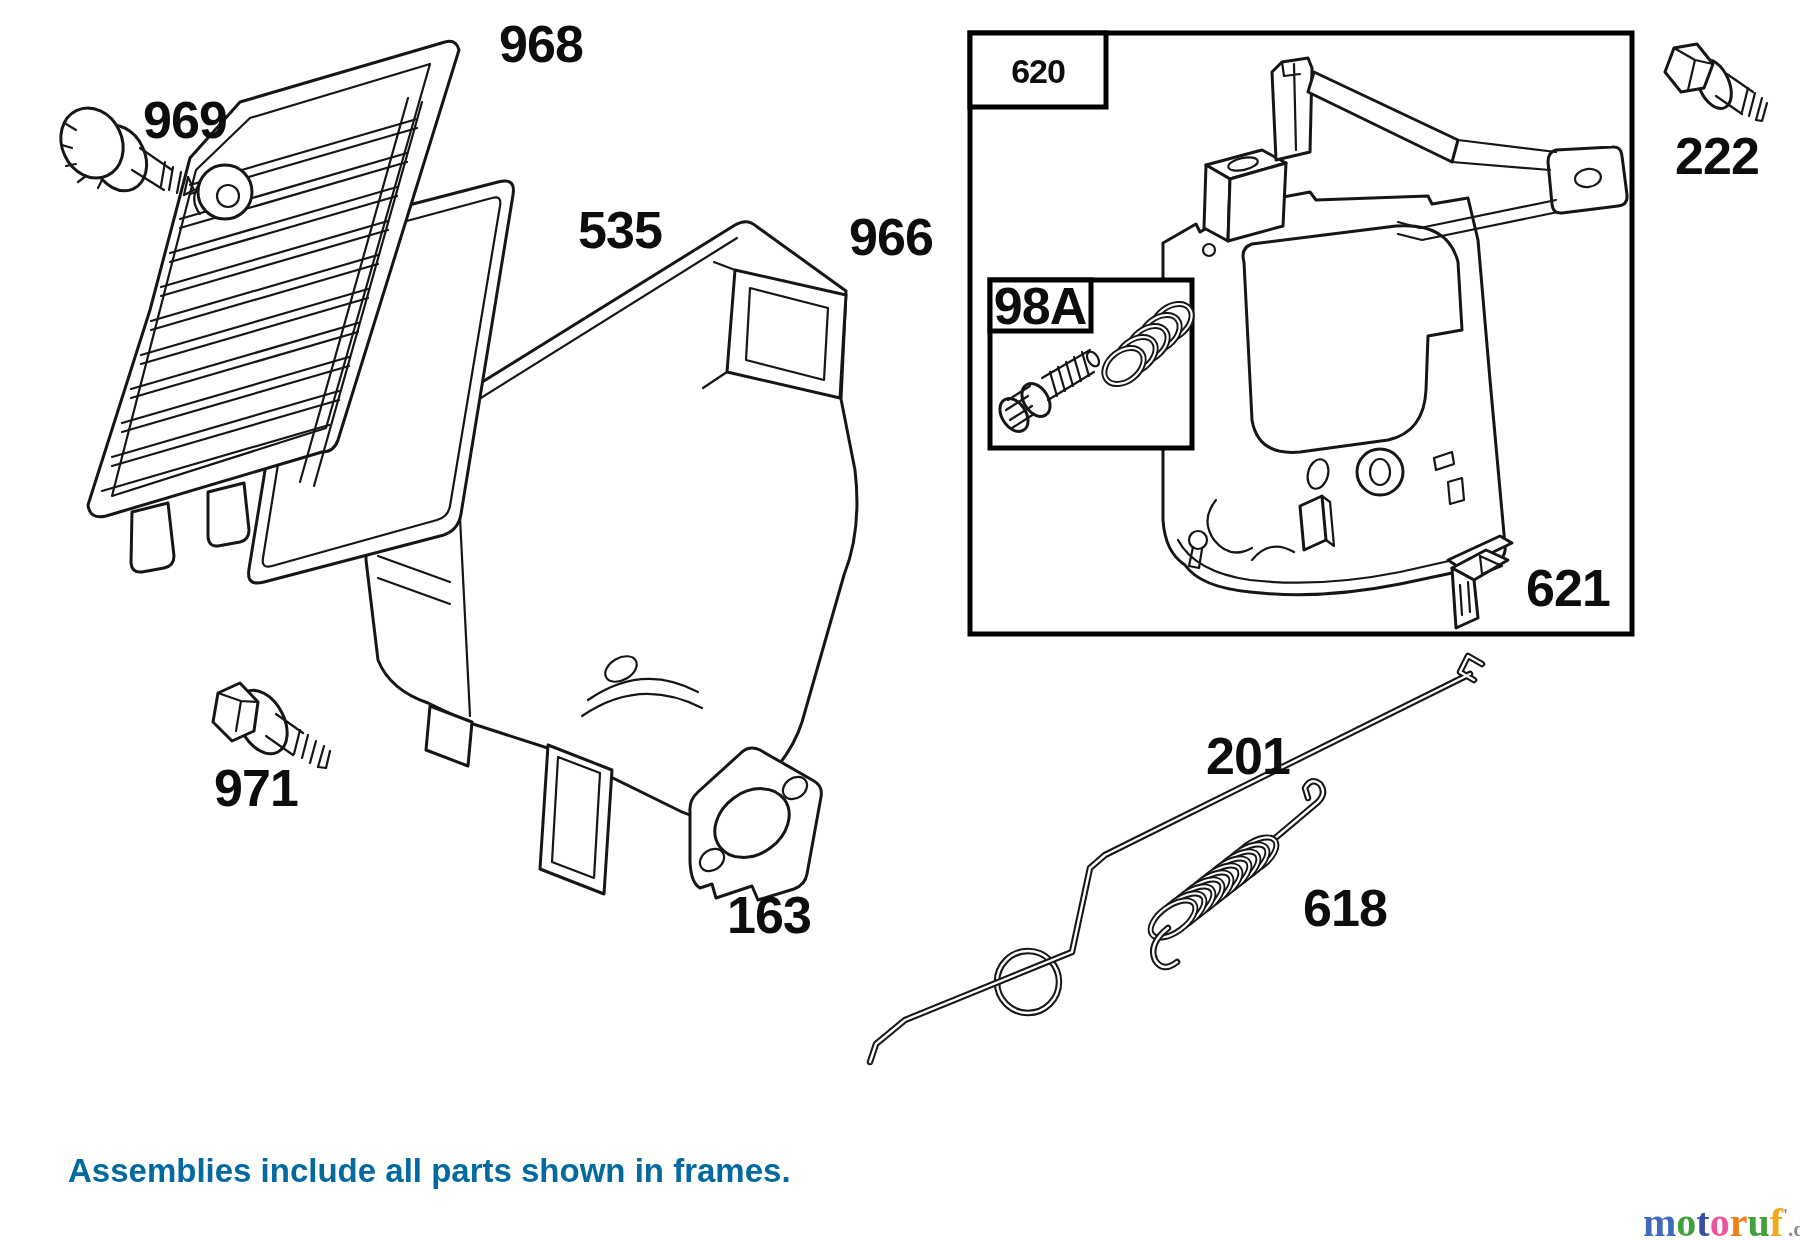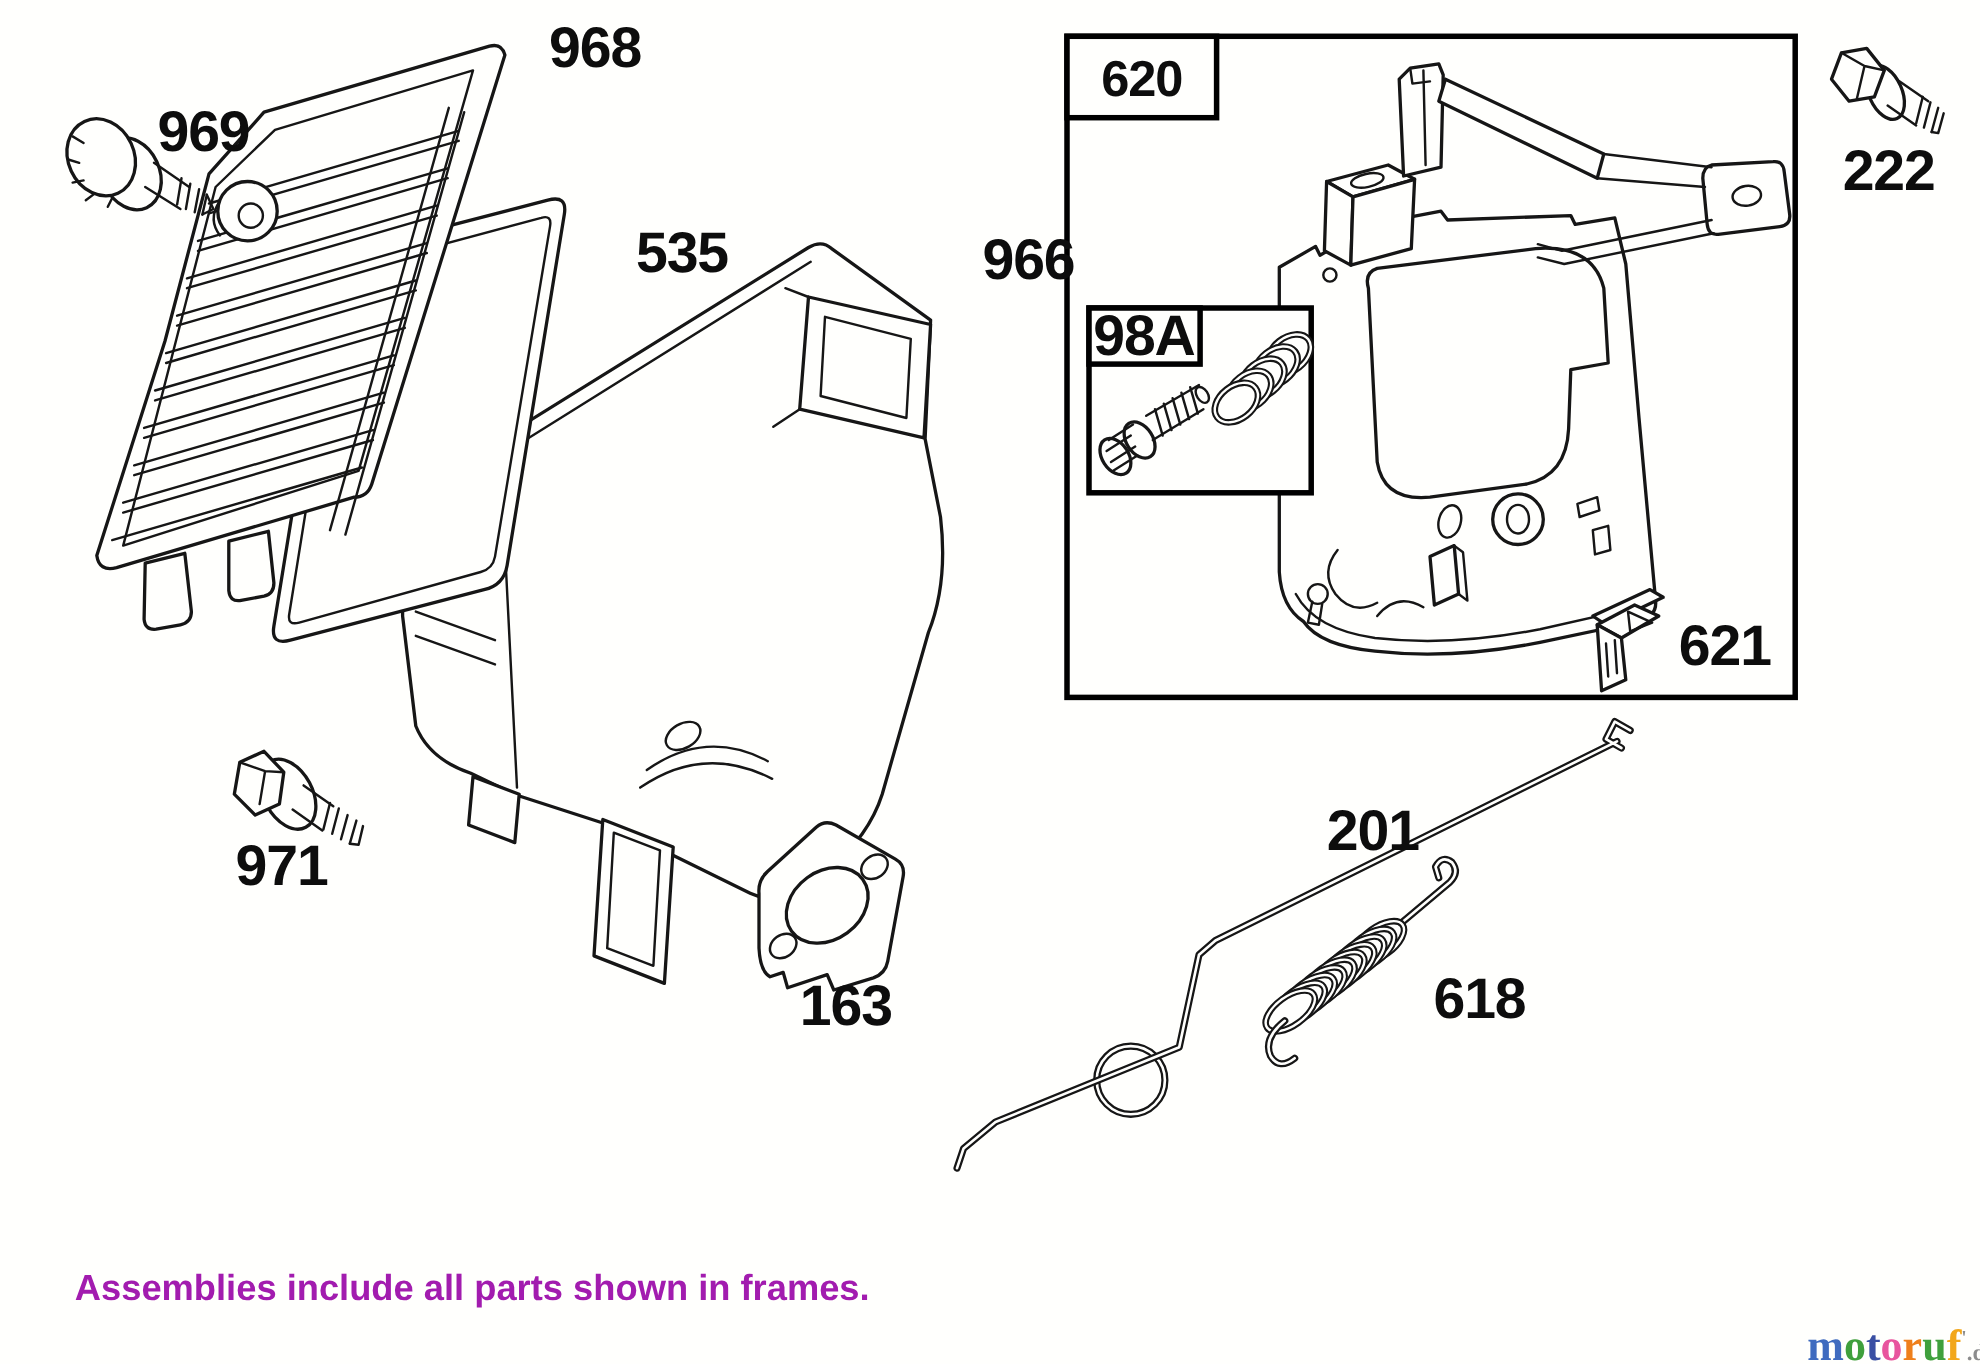--- a/index.html
+++ b/index.html
@@ -10,22 +10,22 @@
   .wh{fill:#fffffd;stroke:#161616;stroke-width:3;stroke-linejoin:round;stroke-linecap:round;}
   .thin{fill:none;stroke:#161616;stroke-width:2.2;stroke-linejoin:round;stroke-linecap:round;}
   .frame{fill:none;stroke:#000;stroke-width:5;}
   .fbox{fill:#fffffd;stroke:#000;stroke-width:5;}
   .wireB{fill:none;stroke:#161616;stroke-width:6.5;stroke-linejoin:round;stroke-linecap:round;}
   .wireW{fill:none;stroke:#fffffd;stroke-width:2.4;stroke-linejoin:round;stroke-linecap:round;}
   .coilB{fill:#fffffd;stroke:#161616;stroke-width:6;}
   .coilW{fill:none;stroke:#fffffd;stroke-width:2.2;}
   .label{position:absolute;transform:translate(-50%,-50%);color:#0d0d0d;
          font-weight:bold;font-size:52px;letter-spacing:-1px;white-space:nowrap;}
-  .label.boxed{font-size:46px;}
-  .caption{position:absolute;left:68px;top:1152px;font-weight:bold;font-size:33px;color:#a21caf;}
+  .label.boxed{font-size:34px;}
+  .caption{position:absolute;left:68px;top:1152px;font-weight:bold;font-size:33px;color:#0369a1;}
   .logo{position:absolute;left:1643px;top:1196px;font-family:"Liberation Serif", serif;
         font-weight:bold;font-size:40px;line-height:40px;white-space:nowrap;}
   .logo .suffix{font-size:21px;font-weight:bold;}
   .logo .tick{font-size:18px;vertical-align:14px;}
 </style>
 </head>
 <body>
 
 <div class="stage">
 
@@ -233,21 +233,21 @@
     <ellipse class="coilB" cx="1173" cy="919" rx="13" ry="26" transform="rotate(54 1173 919)"></ellipse>
     <ellipse class="coilW" cx="1173" cy="919" rx="13" ry="26" transform="rotate(54 1173 919)"></ellipse>
     <path class="wireB" d="M 1168,928 Q 1148,944 1155,960 Q 1163,973 1177,962"></path>
     <path class="wireW" d="M 1168,928 Q 1148,944 1155,960 Q 1163,973 1177,962"></path>
   </g>
 </svg>
 
 <div class="label" style="left:185px;top:120px">969</div>
 <div class="label" style="left:541px;top:44px">968</div>
 <div class="label" style="left:620px;top:230px">535</div>
-<div class="label" style="left:935px;top:237px">966</div>
+<div class="label" style="left:891px;top:237px">966</div>
 <div class="label" style="left:256px;top:788px">971</div>
 <div class="label" style="left:769px;top:915px">163</div>
 <div class="label boxed" style="left:1038px;top:71px">620</div>
 <div class="label" style="left:1040px;top:306px">98A</div>
 <div class="label" style="left:1568px;top:588px">621</div>
 <div class="label" style="left:1717px;top:156px">222</div>
 <div class="label" style="left:1248px;top:756px">201</div>
 <div class="label" style="left:1345px;top:908px">618</div>
 
 <div class="caption">Assemblies include all parts shown in frames.</div>

